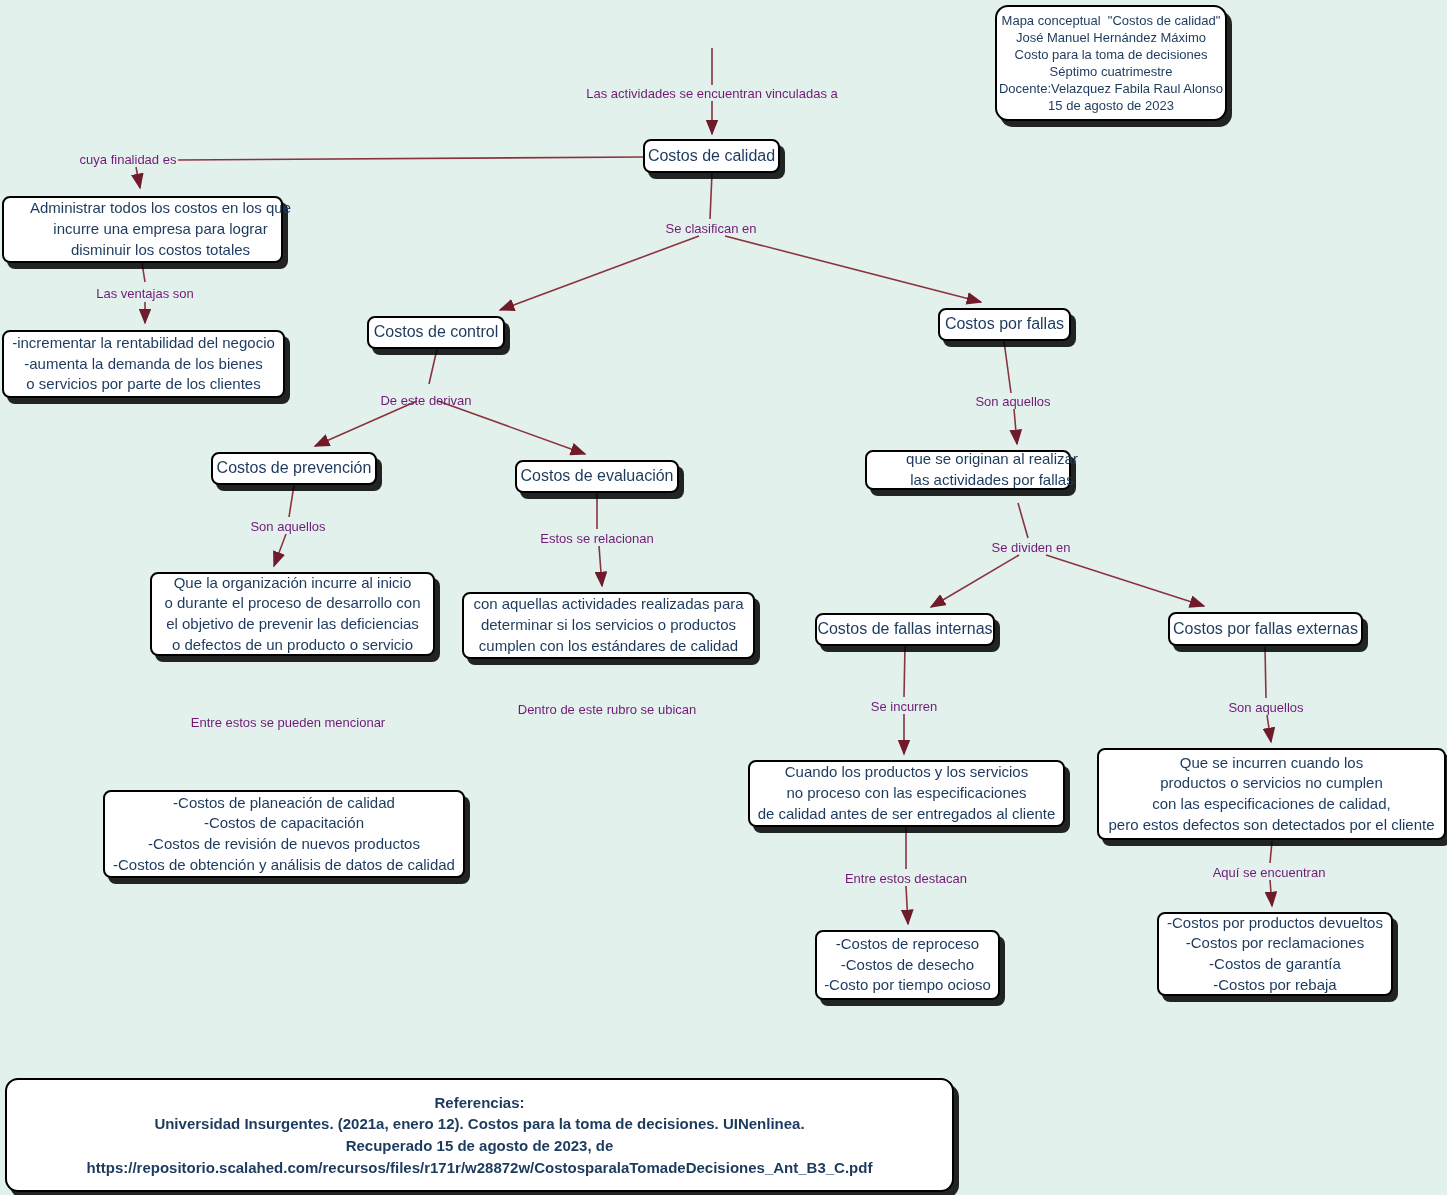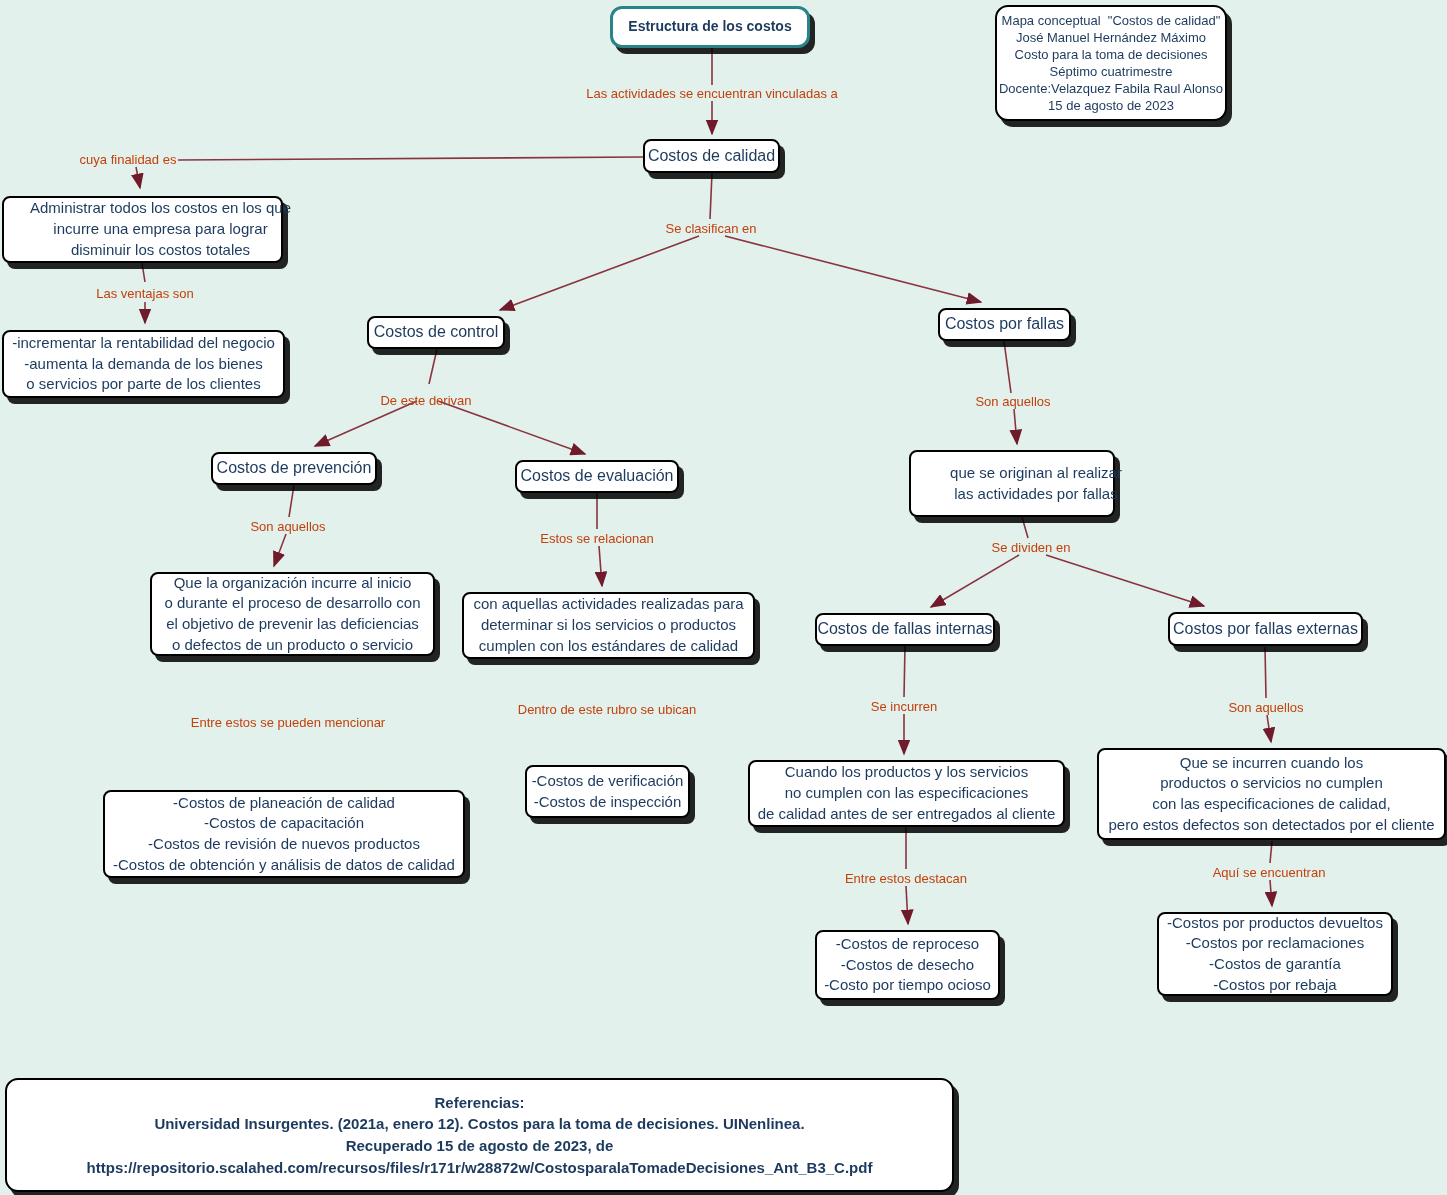--- a/index.html
+++ b/index.html
@@ -42,21 +42,21 @@
   }
   .ref-box{
     font-weight:bold;
     font-size:15px;
     line-height:1.45;
     border-radius:13px;
   }
   .lbl{
     position:absolute;
     transform:translate(-50%,-50%);
-    color:#c2410c;
+    color:#701a75;
     font-size:13px;
     white-space:nowrap;
     text-align:center;
   }
 </style>
 </head>
 <body>
 
 <div id="canvas">
 
@@ -94,21 +94,20 @@
       <line x1="1014" y1="409" x2="1017" y2="444" marker-end="url(#arw)"></line>
       <line x1="1019" y1="555" x2="931" y2="607" marker-end="url(#arw)"></line>
       <line x1="1046" y1="555" x2="1204" y2="606" marker-end="url(#arw)"></line>
       <line x1="904" y1="714" x2="904" y2="754" marker-end="url(#arw)"></line>
       <line x1="1267" y1="715" x2="1271" y2="742" marker-end="url(#arw)"></line>
       <line x1="906" y1="886" x2="908" y2="924" marker-end="url(#arw)"></line>
       <line x1="1270" y1="880" x2="1272" y2="906" marker-end="url(#arw)"></line>
     </g>
   </svg>
 
-  <div class="box title-box" style="left:610px;top:6px;width:200px;height:42px;">Estructura de los costos</div>
 
   <div class="box info-box" style="left:995px;top:5px;width:232px;height:116px;">Mapa conceptual  "Costos de calidad"
 José Manuel Hernández Máximo
 Costo para la toma de decisiones
 Séptimo cuatrimestre
 Docente:Velazquez Fabila Raul Alonso
 15 de agosto de 2023</div>
 
   <div class="box hdr" style="left:643px;top:139px;width:137px;height:34px;">Costos de calidad</div>
 
@@ -130,37 +129,35 @@
 
   <div class="box" style="left:150px;top:572px;width:285px;height:84px;">Que la organización incurre al inicio
 o durante el proceso de desarrollo con
 el objetivo de prevenir las deficiencias
 o defectos de un producto o servicio</div>
 
   <div class="box" style="left:462px;top:592px;width:293px;height:67px;">con aquellas actividades realizadas para
 determinar si los servicios o productos
 cumplen con los estándares de calidad</div>
 
-  <div class="box" style="left:909px;top:450px;width:206px;height:67px;padding-left:48px;">que se originan al realizar
+  <div class="box" style="left:865px;top:450px;width:206px;height:40px;padding-left:48px;">que se originan al realizar
 las actividades por fallas</div>
 
   <div class="box hdr" style="left:815px;top:613px;width:180px;height:33px;">Costos de fallas internas</div>
 
   <div class="box hdr" style="left:1168px;top:612px;width:195px;height:34px;">Costos por fallas externas</div>
 
   <div class="box" style="left:103px;top:790px;width:362px;height:88px;">-Costos de planeación de calidad
 -Costos de capacitación
 -Costos de revisión de nuevos productos
 -Costos de obtención y análisis de datos de calidad</div>
 
-  <div class="box" style="left:525px;top:765px;width:165px;height:53px;">-Costos de verificación
--Costos de inspección</div>
 
   <div class="box" style="left:748px;top:760px;width:317px;height:67px;">Cuando los productos y los servicios
-no cumplen con las especificaciones
+no proceso con las especificaciones
 de calidad antes de ser entregados al cliente</div>
 
   <div class="box" style="left:1097px;top:748px;width:349px;height:92px;">Que se incurren cuando los
 productos o servicios no cumplen
 con las especificaciones de calidad,
 pero estos defectos son detectados por el cliente</div>
 
   <div class="box" style="left:1157px;top:912px;width:236px;height:84px;">-Costos por productos devueltos
 -Costos por reclamaciones
 -Costos de garantía

